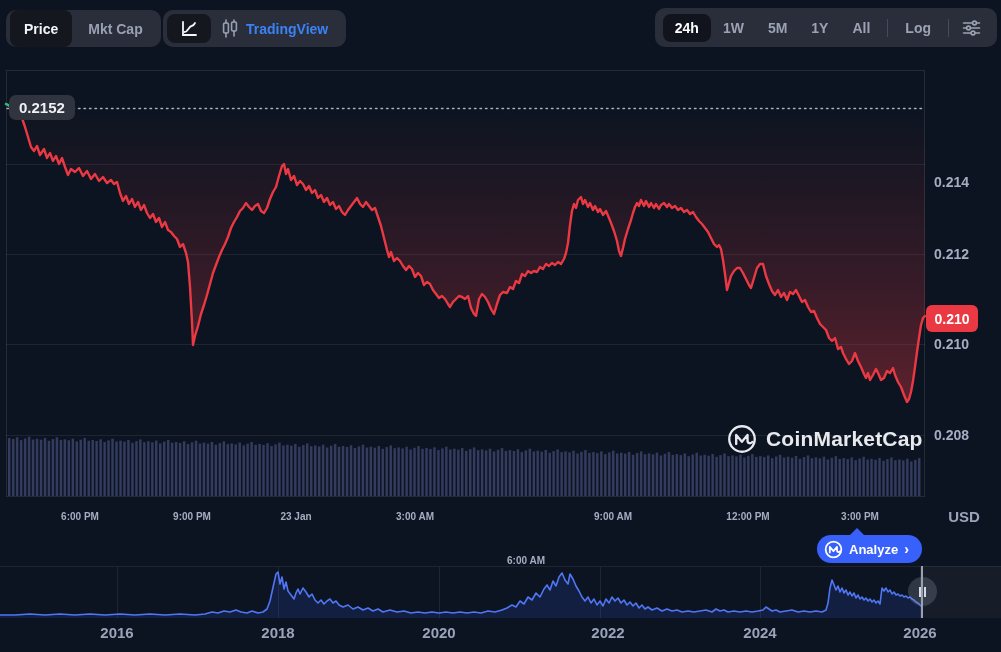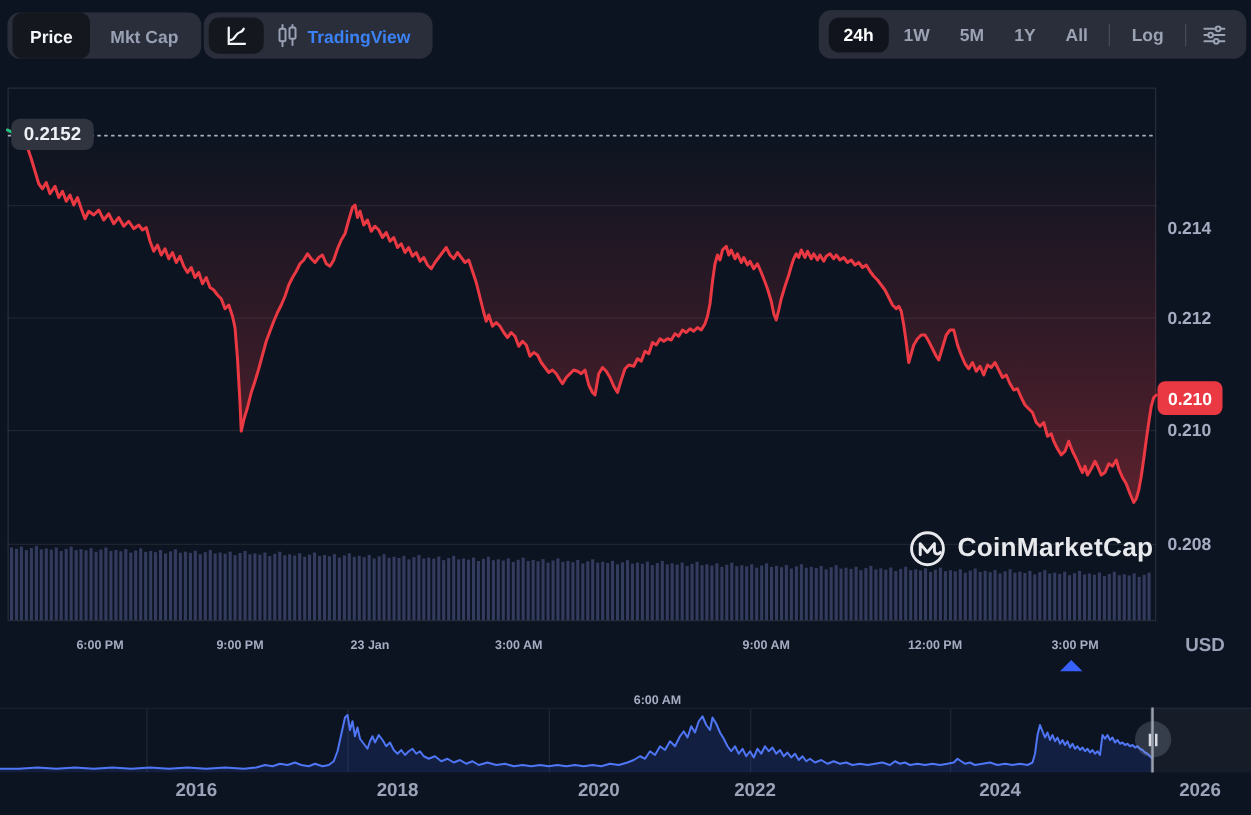--- a/index.html
+++ b/index.html
@@ -26,21 +26,21 @@
   .openbadge{position:absolute;left:9px;top:95px;background:#30343f;border-radius:7px;
              padding:4px 10px;font-size:15px;font-weight:700;color:#eef0f5;z-index:5;}
   .ytick{position:absolute;left:934px;width:60px;font-size:14px;font-weight:600;color:#a6adc2;
          transform:translateY(-50%);}
   .curbadge{position:absolute;left:926px;top:305px;width:52px;height:27px;border-radius:6px;
             display:flex;align-items:center;justify-content:center;font-size:14px;font-weight:800;
             color:#fff;z-index:5;}
   .usd{position:absolute;left:934px;top:485px;width:60px;text-align:center;font-size:15px;
        font-weight:700;color:#9aa3b8;margin-top:23px;}
   .xtick{position:absolute;top:511px;transform:translateX(-50%);font-size:10px;font-weight:600;color:#a6adc2;}
-  .yeartick{position:absolute;top:624px;transform:translateX(-50%);font-size:15px;font-weight:600;color:#9aa3b8;margin-left:40px;}
+  .yeartick{position:absolute;top:624px;transform:translateX(-50%);font-size:15px;font-weight:600;color:#9aa3b8;}
   
   .watermark{position:absolute;left:727px;top:424px;display:flex;align-items:center;gap:9px;opacity:.96;z-index:4;}
   .watermark .wmtext{font-size:21px;font-weight:700;color:#f0f2f6;letter-spacing:.2px;}
   
   .analyze{position:absolute;left:817px;top:535px;height:28px;background:#3861fb;border-radius:15px;
            display:flex;align-items:center;gap:6px;padding:0 13px 0 7px;cursor:pointer;z-index:8;}
   .analyze .atext{color:#fff;font-size:13px;font-weight:700;}
   .analyze .achev{color:#fff;font-size:14px;font-weight:700;margin-top:-1px;}
   .apointer{position:absolute;left:848px;top:528px;width:0;height:0;z-index:8;
             border-left:9px solid transparent;border-right:9px solid transparent;border-bottom:9px solid #3861fb;}
@@ -380,20 +380,30 @@
     <span>
       <svg width="30" height="30" viewBox="0 0 32 32" fill="none" stroke="#f0f2f6" stroke-width="2.5" stroke-linecap="round" stroke-linejoin="round">
         <circle cx="16" cy="16" r="13.6"></circle>
         <path d="M9.8 21.2v-9.6l6.1 7.4 6-7.4v5.9c0 3.4 3.4 3.9 5.1 1.6" fill="none"></path>
       </svg>
     </span>
     <span class="wmtext">CoinMarketCap</span>
   </div>
 
   <div class="apointer"></div>
+  <div class="analyze">
+    <span>
+      <svg width="19" height="19" viewBox="0 0 32 32" fill="none" stroke="#ffffff" stroke-width="3" stroke-linecap="round" stroke-linejoin="round">
+        <circle cx="16" cy="16" r="13.2"></circle>
+        <path d="M9.8 21v-9.4l6.1 7.2 6-7.2v5.7c0 3.4 3.4 3.9 5.1 1.6" fill="none"></path>
+      </svg>
+    </span>
+    <span class="atext">Analyze</span>
+    <span class="achev">›</span>
+  </div>
 
   <svg id="minimap" class="abs" style="left:0;top:566px;z-index:2;" width="1001" height="52" viewBox="0 566 1001 52">
       <line x1="0" y1="566.5" x2="1001" y2="566.5" stroke="rgba(255,255,255,0.07)" stroke-width="1"></line>
       <line x1="0" y1="618.5" x2="1001" y2="618.5" stroke="rgba(255,255,255,0.10)" stroke-width="1"></line>
       <line x1="117.5" y1="567" x2="117.5" y2="618" stroke="rgba(255,255,255,0.08)" stroke-width="1"></line>
       <line x1="278.5" y1="567" x2="278.5" y2="618" stroke="rgba(255,255,255,0.08)" stroke-width="1"></line>
       <line x1="439.5" y1="567" x2="439.5" y2="618" stroke="rgba(255,255,255,0.08)" stroke-width="1"></line>
       <line x1="600.5" y1="567" x2="600.5" y2="618" stroke="rgba(255,255,255,0.08)" stroke-width="1"></line>
       <line x1="760.5" y1="567" x2="760.5" y2="618" stroke="rgba(255,255,255,0.08)" stroke-width="1"></line>
       <line x1="920.5" y1="567" x2="920.5" y2="618" stroke="rgba(255,255,255,0.08)" stroke-width="1"></line>
@@ -403,18 +413,18 @@
   <div class="mapoverlay"></div>
   <div class="handleline"></div>
   <div class="handleknob">
       <i></i>
       <i></i>
     </div>
   <div id="yearticks">
       <div class="yeartick" style="left: 117px;">2016</div>
       <div class="yeartick" style="left: 278px;">2018</div>
       <div class="yeartick" style="left: 439px;">2020</div>
-      <div class="yeartick" style="left: 564px;">2022</div>
+      <div class="yeartick" style="left: 608px;">2022</div>
       <div class="yeartick" style="left: 760px;">2024</div>
       <div class="yeartick" style="left: 920px;">2026</div>
     </div>
 
 </div>
 
 </body></html>

